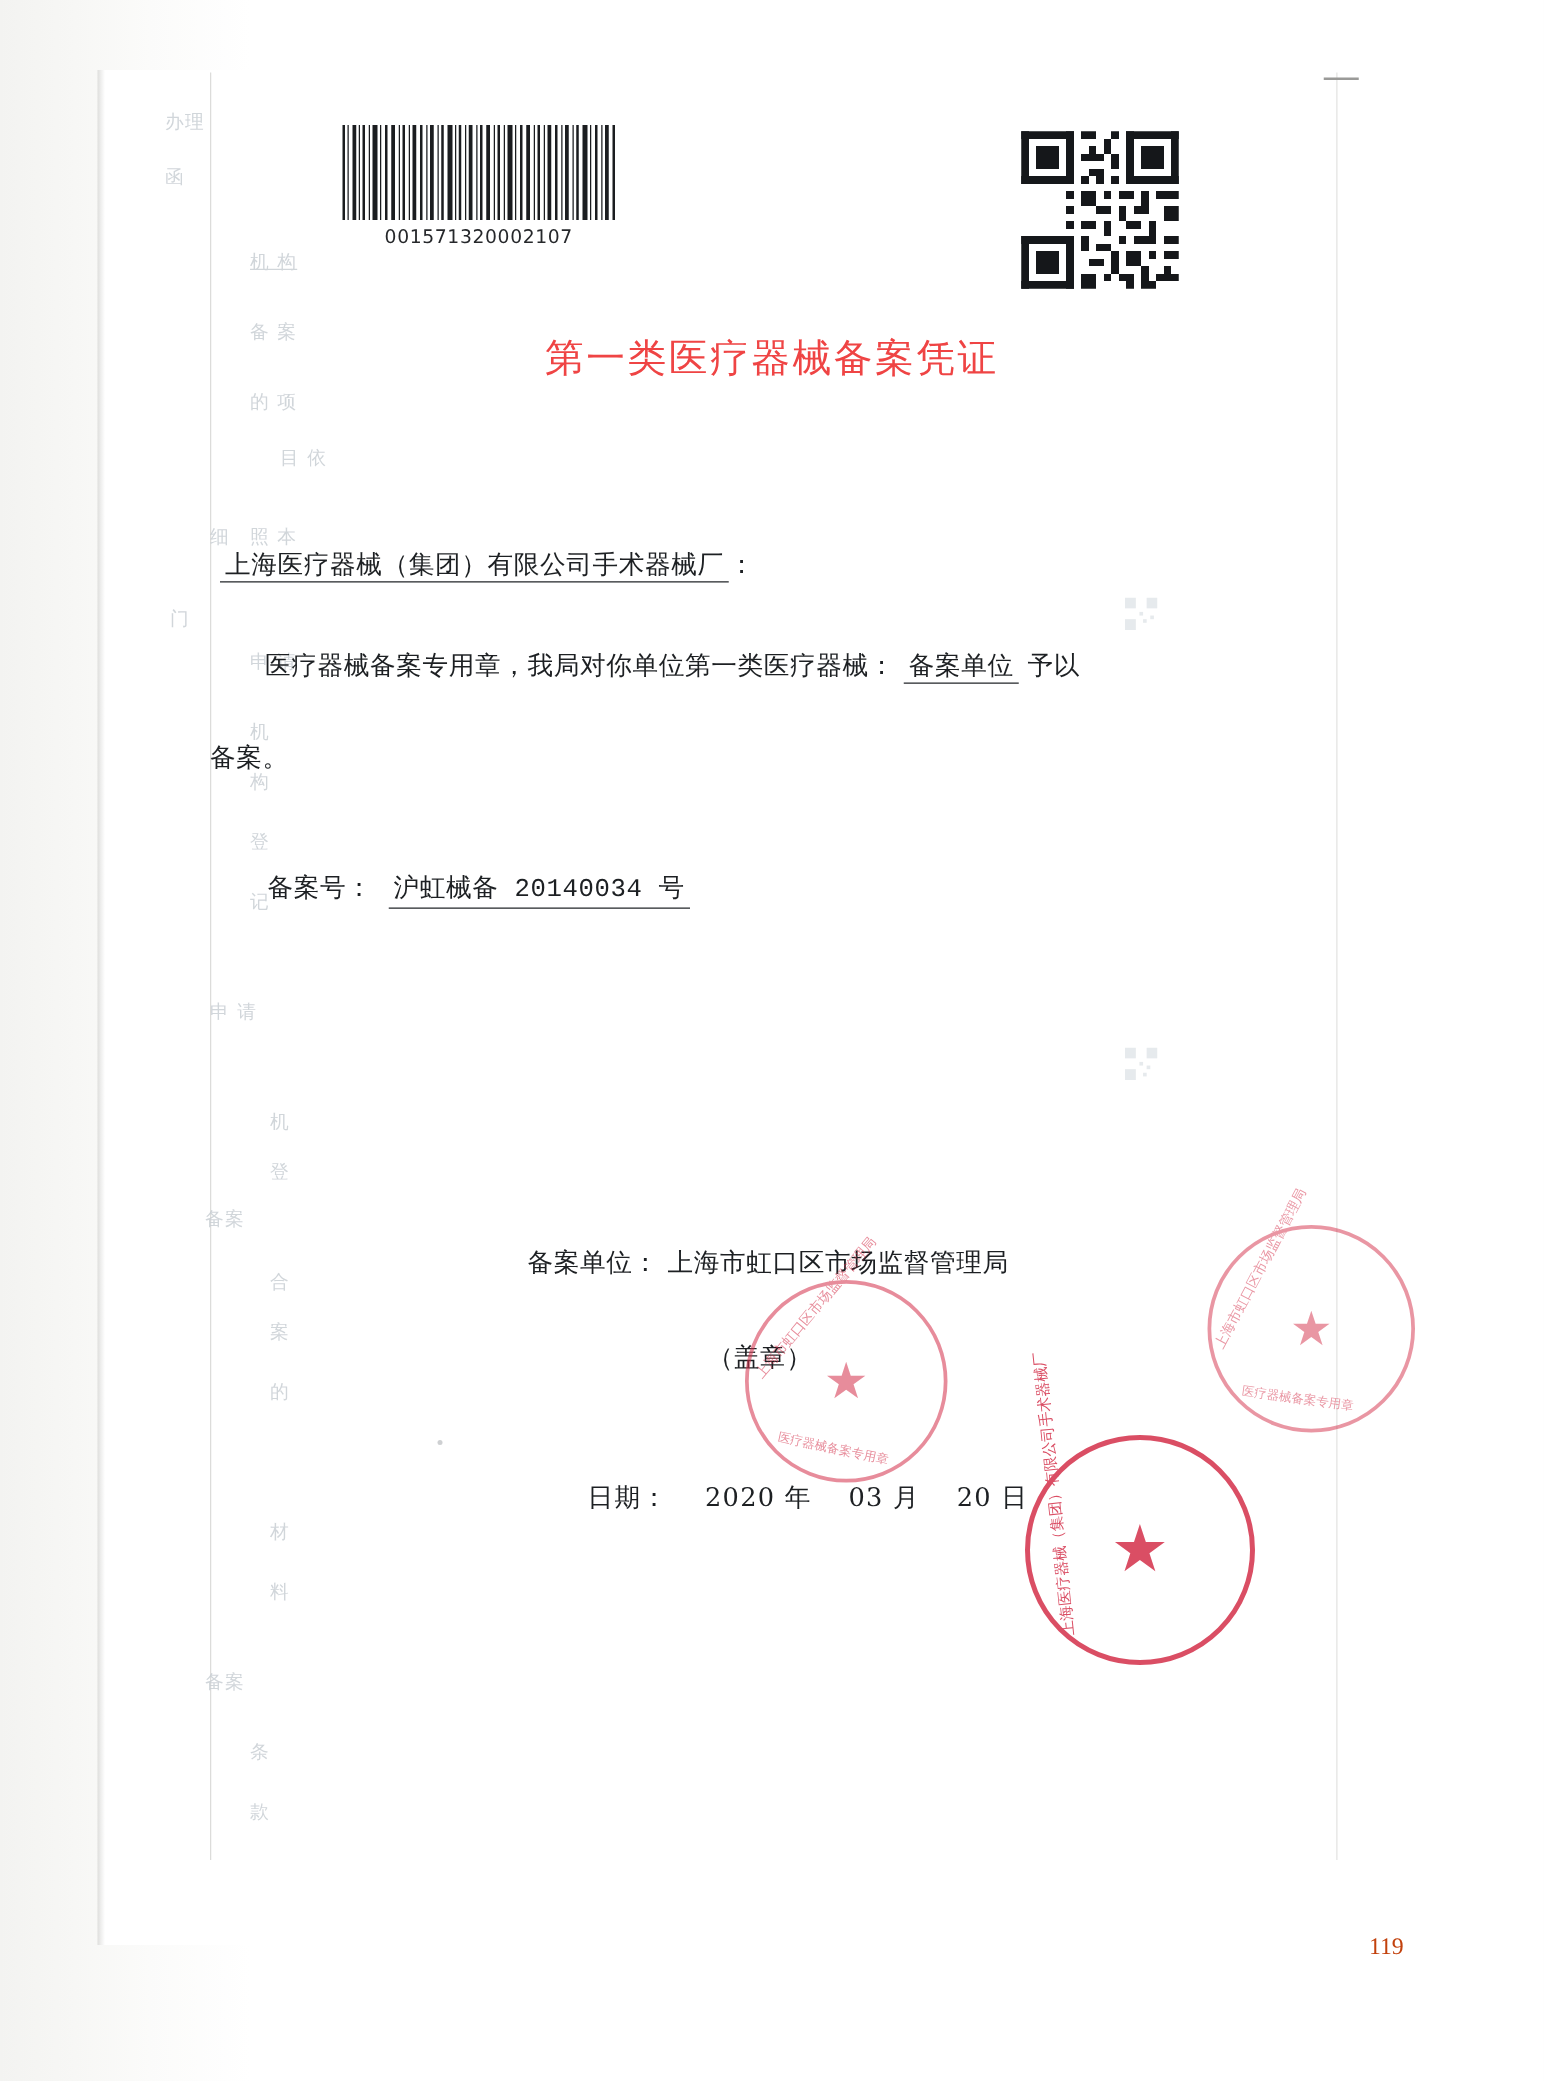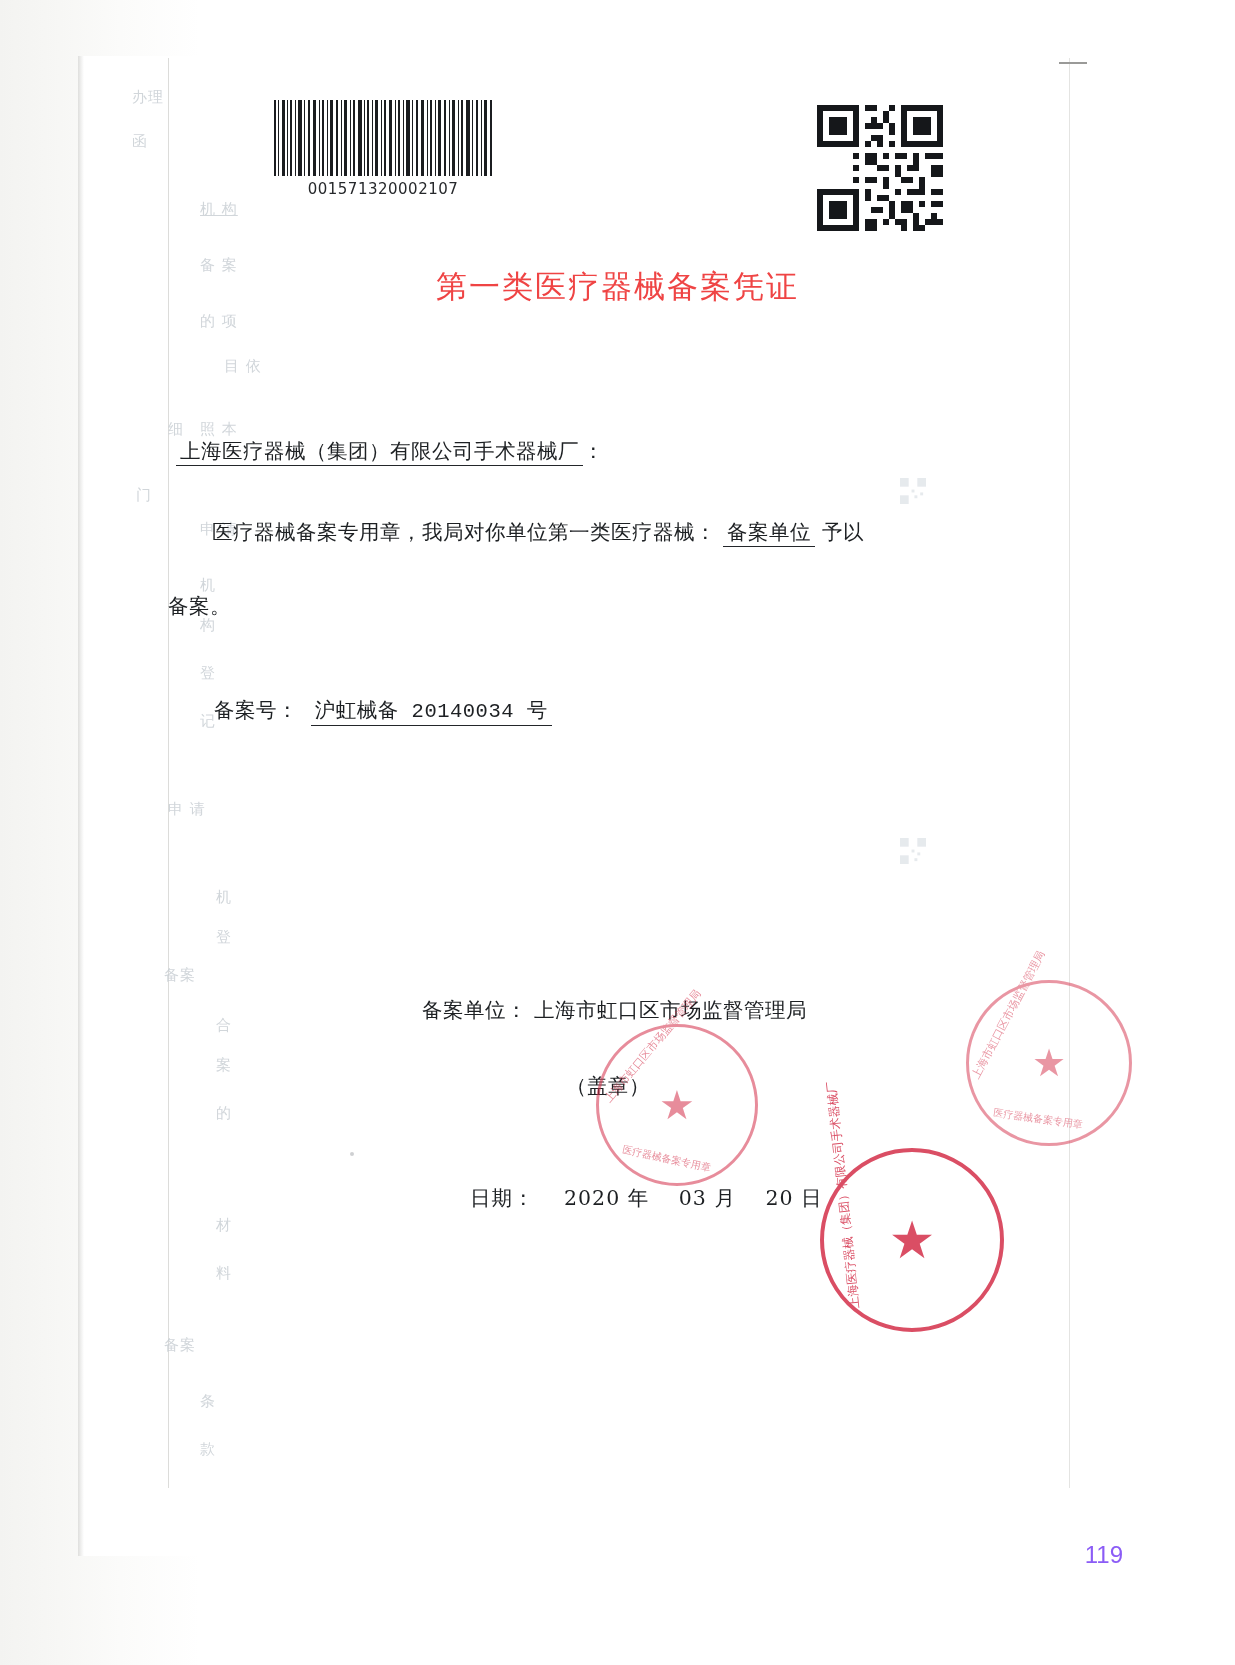--- a/index.html
+++ b/index.html
@@ -219,23 +219,23 @@
     width: 176px; height: 176px;
     opacity: .85;
     border-width: 4px;
   }
   #stamp-company .star { font-size: 52px; }
 
   .page-number {
     position: absolute;
     right: 112px;
     bottom: 96px;
-    font-family: Liberation Sans, sans-serif;
-    font-size: 24px;
-    color: #8b5cf6;
+    font-family: Liberation Serif, serif;
+    font-size: 19px;
+    color: #c2410c;
   }
 
   .smudge {
     position: absolute;
     width: 4px; height: 4px;
     background: #b9bcbf;
     border-radius: 50%;
     opacity: .7;
   }
 </style>

